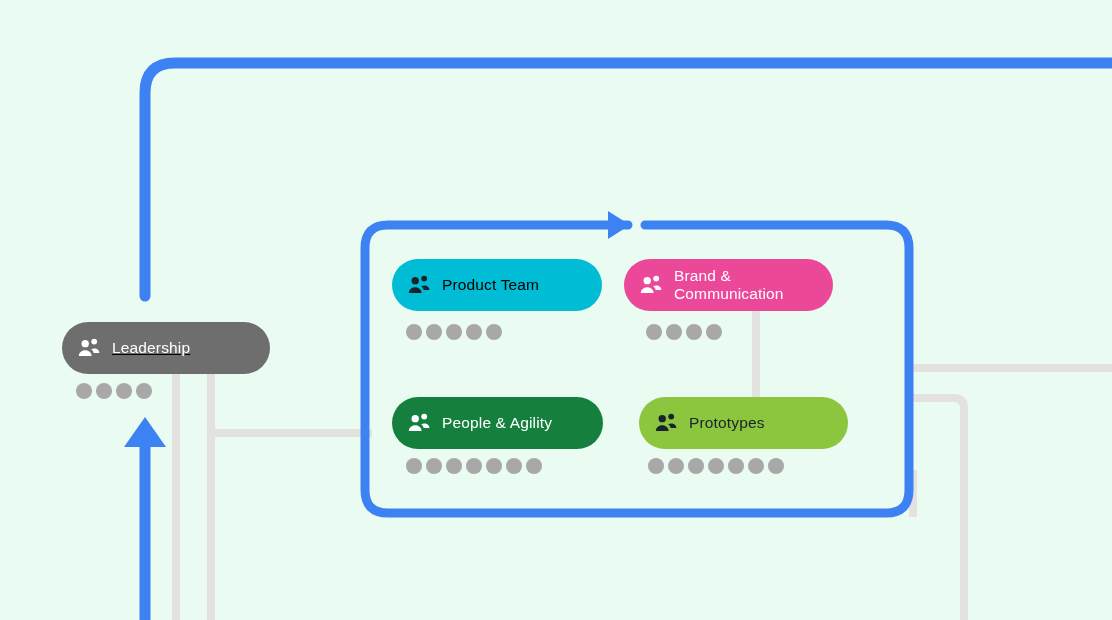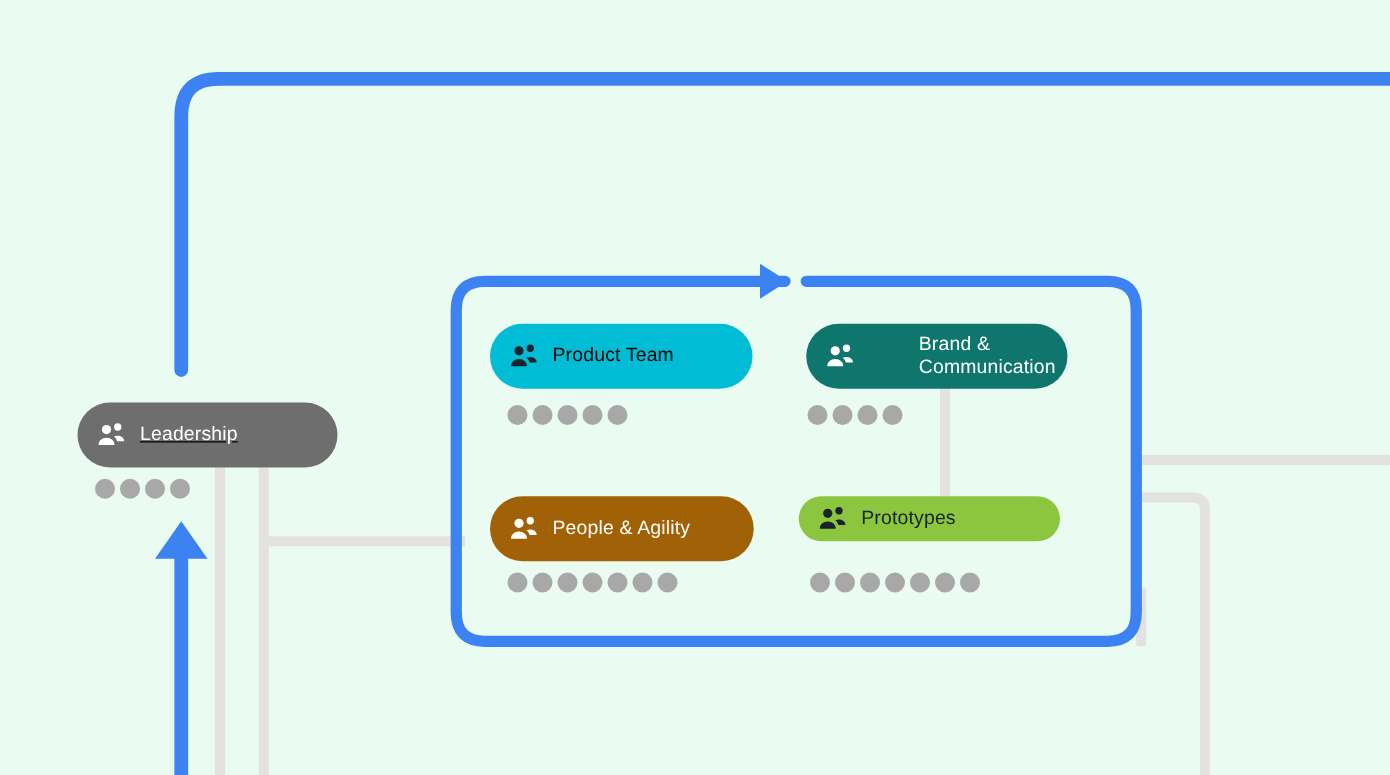--- a/index.html
+++ b/index.html
@@ -116,57 +116,57 @@
     <span class="label" style="color:#000000;">Product Team</span>
   </div>
   <div class="dots" style="left:406px; top:324px;">
     <span class="dot"></span>
     <span class="dot"></span>
     <span class="dot"></span>
     <span class="dot"></span>
     <span class="dot"></span>
   </div>
 
-  <div class="node" style="left:645px; top:259px; width:209px; height:52px; background:#0f766e;gap:40px;">
+  <div class="node" style="left:624px; top:259px; width:209px; height:52px; background:#ec4899;">
     <svg class="glyph" viewBox="0 0 24 24">
       <circle cx="8.5" cy="8" r="3.4" fill="#ffffff"></circle>
       <path d="M2.6 19.4c0-3.2 2.6-5.4 5.9-5.4s5.9 2.2 5.9 5.4z" fill="#ffffff"></path>
       <circle cx="16.8" cy="6.1" r="2.7" fill="#ffffff"></circle>
       <path d="M13.9 13.1c.9-.4 1.9-.6 2.9-.6 2.8 0 4.8 1.7 4.8 4.2h-5.3c-.2-1.4-1-2.7-2.4-3.6z" fill="#ffffff"></path>
     </svg>
     <span class="label" style="color:#ffffff;">Brand &amp;
 Communication</span>
   </div>
   <div class="dots" style="left:646px; top:324px;">
     <span class="dot"></span>
     <span class="dot"></span>
     <span class="dot"></span>
     <span class="dot"></span>
   </div>
 
-  <div class="node" style="left:392px; top:397px; width:211px; height:52px; background:#a16207;">
+  <div class="node" style="left:392px; top:397px; width:211px; height:52px; background:#15803d;">
     <svg class="glyph" viewBox="0 0 24 24">
       <circle cx="8.5" cy="8" r="3.4" fill="#ffffff"></circle>
       <path d="M2.6 19.4c0-3.2 2.6-5.4 5.9-5.4s5.9 2.2 5.9 5.4z" fill="#ffffff"></path>
       <circle cx="16.8" cy="6.1" r="2.7" fill="#ffffff"></circle>
       <path d="M13.9 13.1c.9-.4 1.9-.6 2.9-.6 2.8 0 4.8 1.7 4.8 4.2h-5.3c-.2-1.4-1-2.7-2.4-3.6z" fill="#ffffff"></path>
     </svg>
     <span class="label" style="color:#ffffff;">People &amp; Agility</span>
   </div>
   <div class="dots" style="left:406px; top:458px;">
     <span class="dot"></span>
     <span class="dot"></span>
     <span class="dot"></span>
     <span class="dot"></span>
     <span class="dot"></span>
     <span class="dot"></span>
     <span class="dot"></span>
   </div>
 
-  <div class="node" style="left:639px; top:397px; width:209px; height:36px; background:#8cc63f;">
+  <div class="node" style="left:639px; top:397px; width:209px; height:52px; background:#8cc63f;">
     <svg class="glyph" viewBox="0 0 24 24">
       <circle cx="8.5" cy="8" r="3.4" fill="#17242b"></circle>
       <path d="M2.6 19.4c0-3.2 2.6-5.4 5.9-5.4s5.9 2.2 5.9 5.4z" fill="#17242b"></path>
       <circle cx="16.8" cy="6.1" r="2.7" fill="#17242b"></circle>
       <path d="M13.9 13.1c.9-.4 1.9-.6 2.9-.6 2.8 0 4.8 1.7 4.8 4.2h-5.3c-.2-1.4-1-2.7-2.4-3.6z" fill="#17242b"></path>
     </svg>
     <span class="label" style="color:#17242b;">Prototypes</span>
   </div>
   <div class="dots" style="left:648px; top:458px;">
     <span class="dot"></span>

